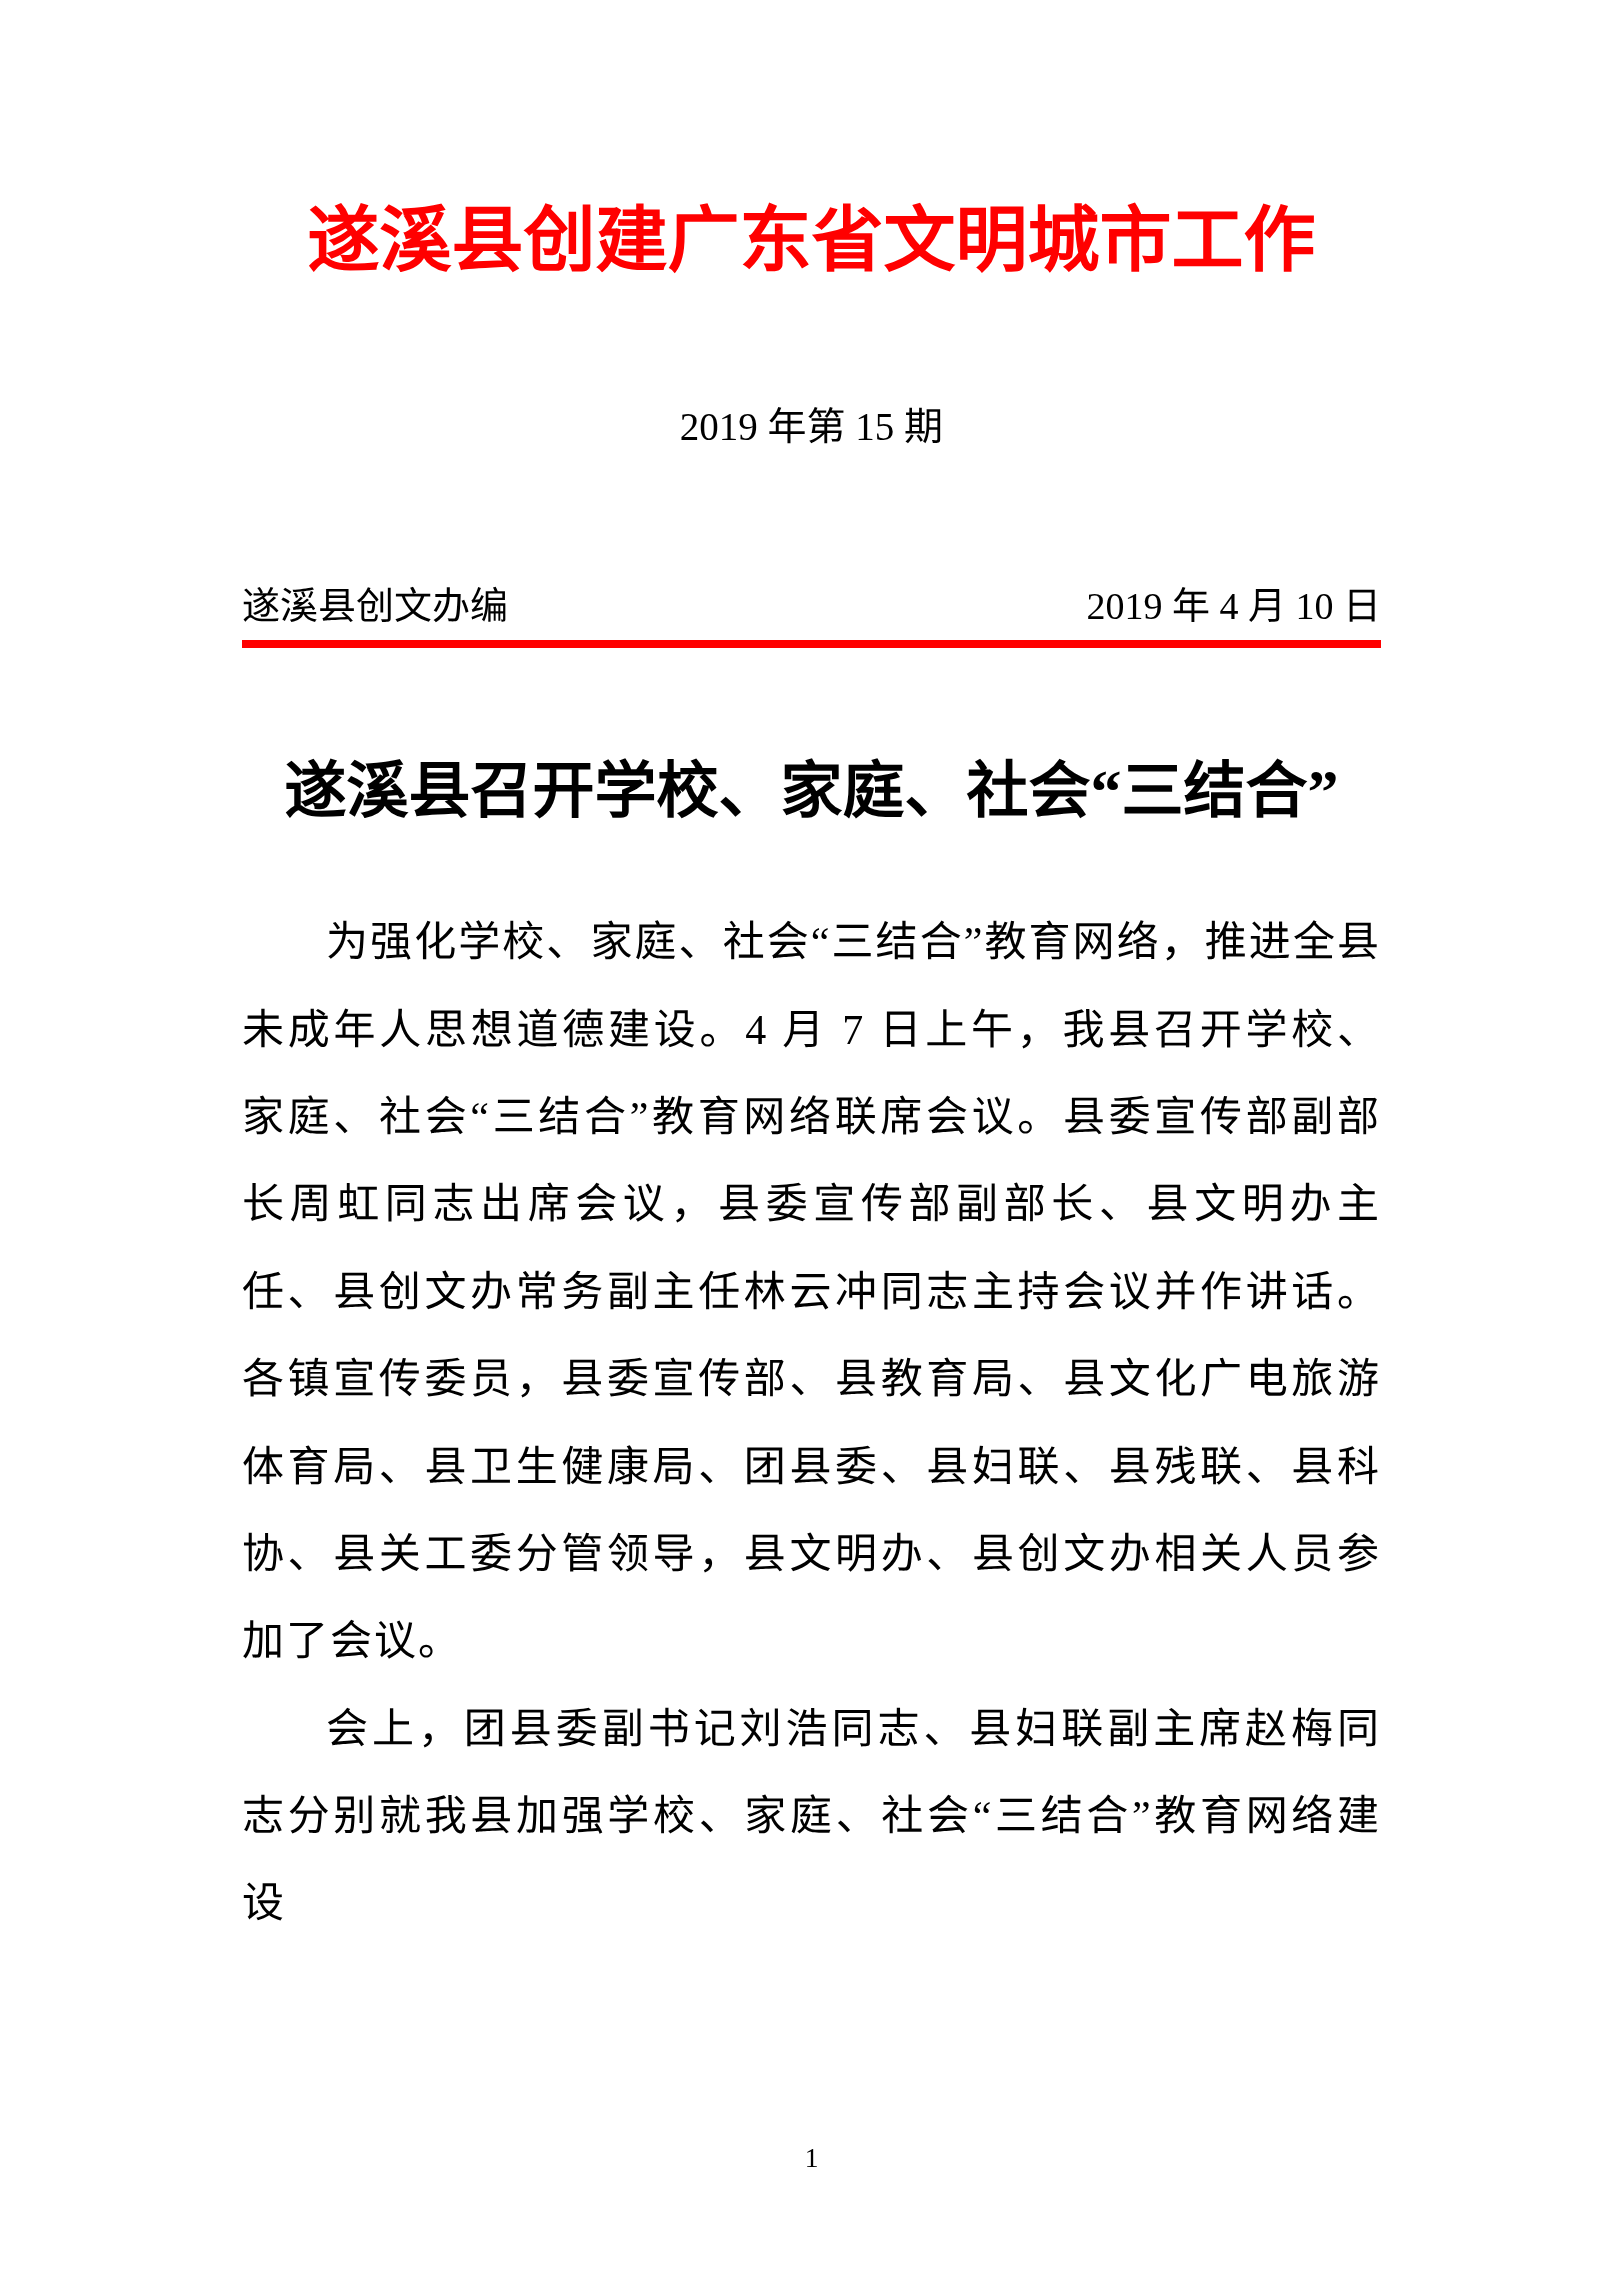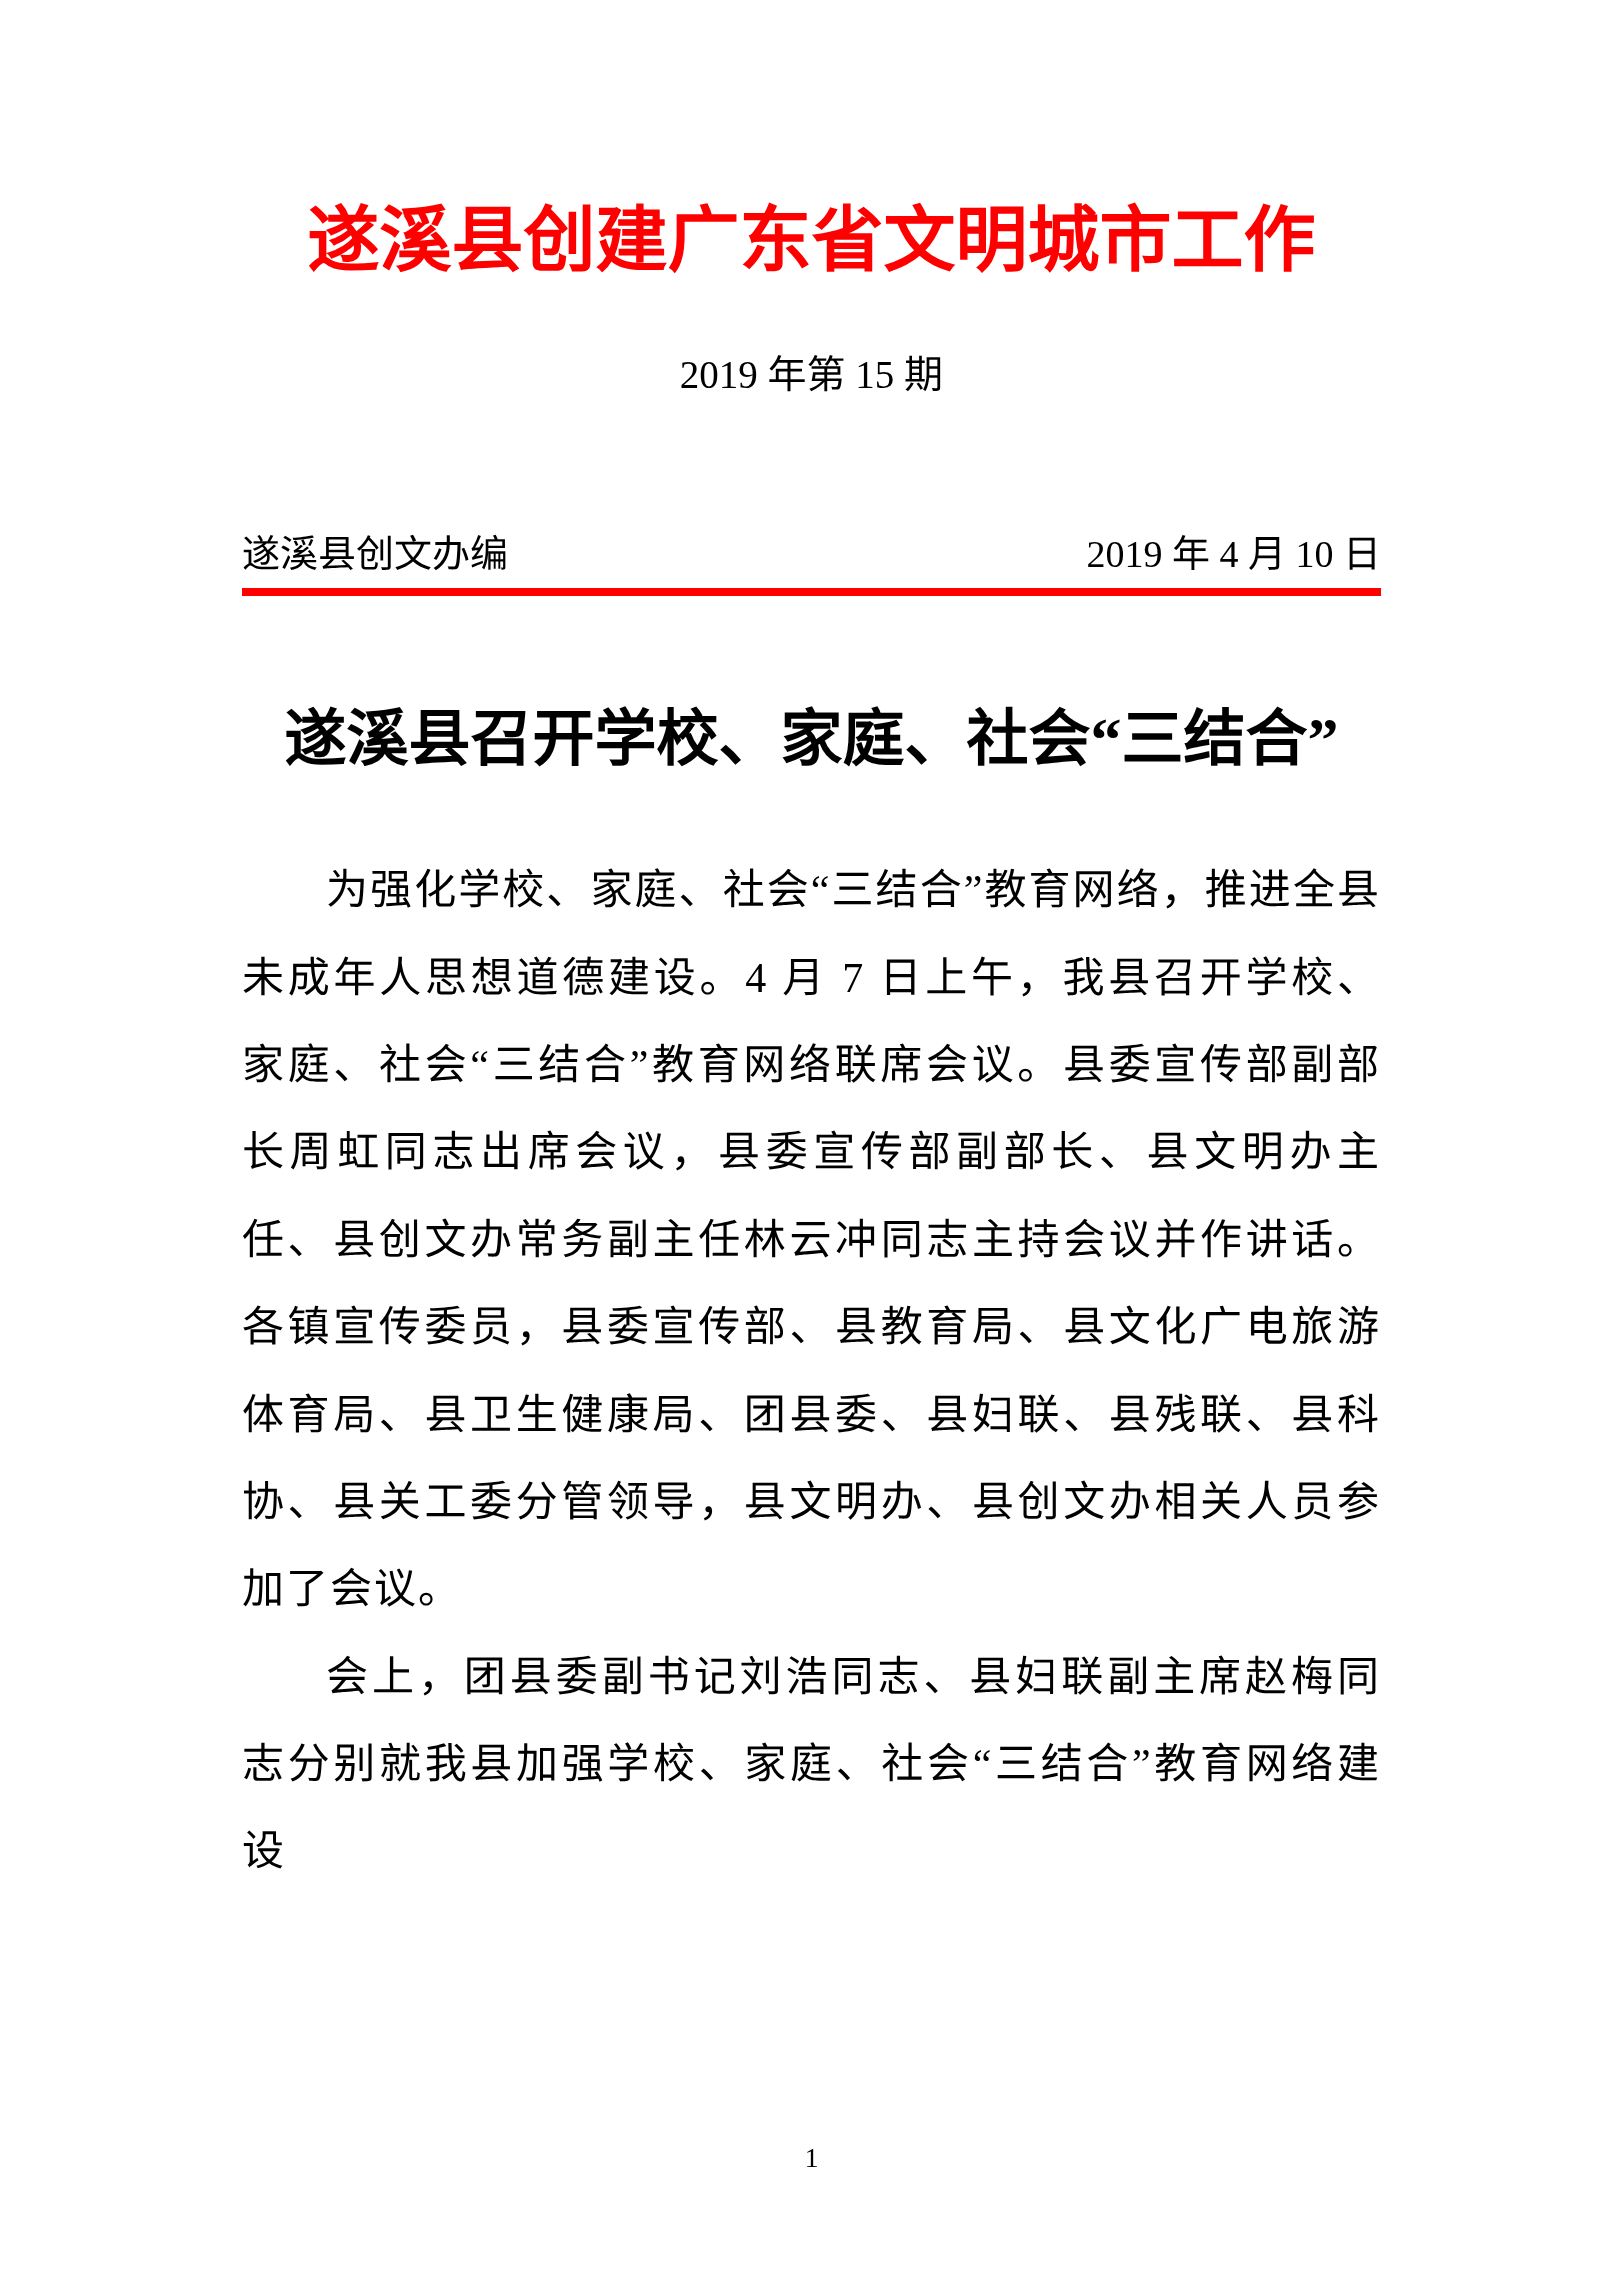--- a/index.html
+++ b/index.html
@@ -31,21 +31,21 @@
   .bulletin-title {
     margin-top: 92px;
     font-size: 180px;
     color: #ff0000;
     text-align: center;
     white-space: nowrap;
     line-height: 1.1;
     font-weight: 500;
   }
   .issue-line {
-    margin-top: 64px;
+    margin-top: 116px;
     font-size: 39px;
     text-align: center;
     line-height: 1.3;
   }
   .editor-row {
     margin-top: 131px;
     display: flex;
     justify-content: space-between;
     align-items: flex-end;
     font-size: 38px;

